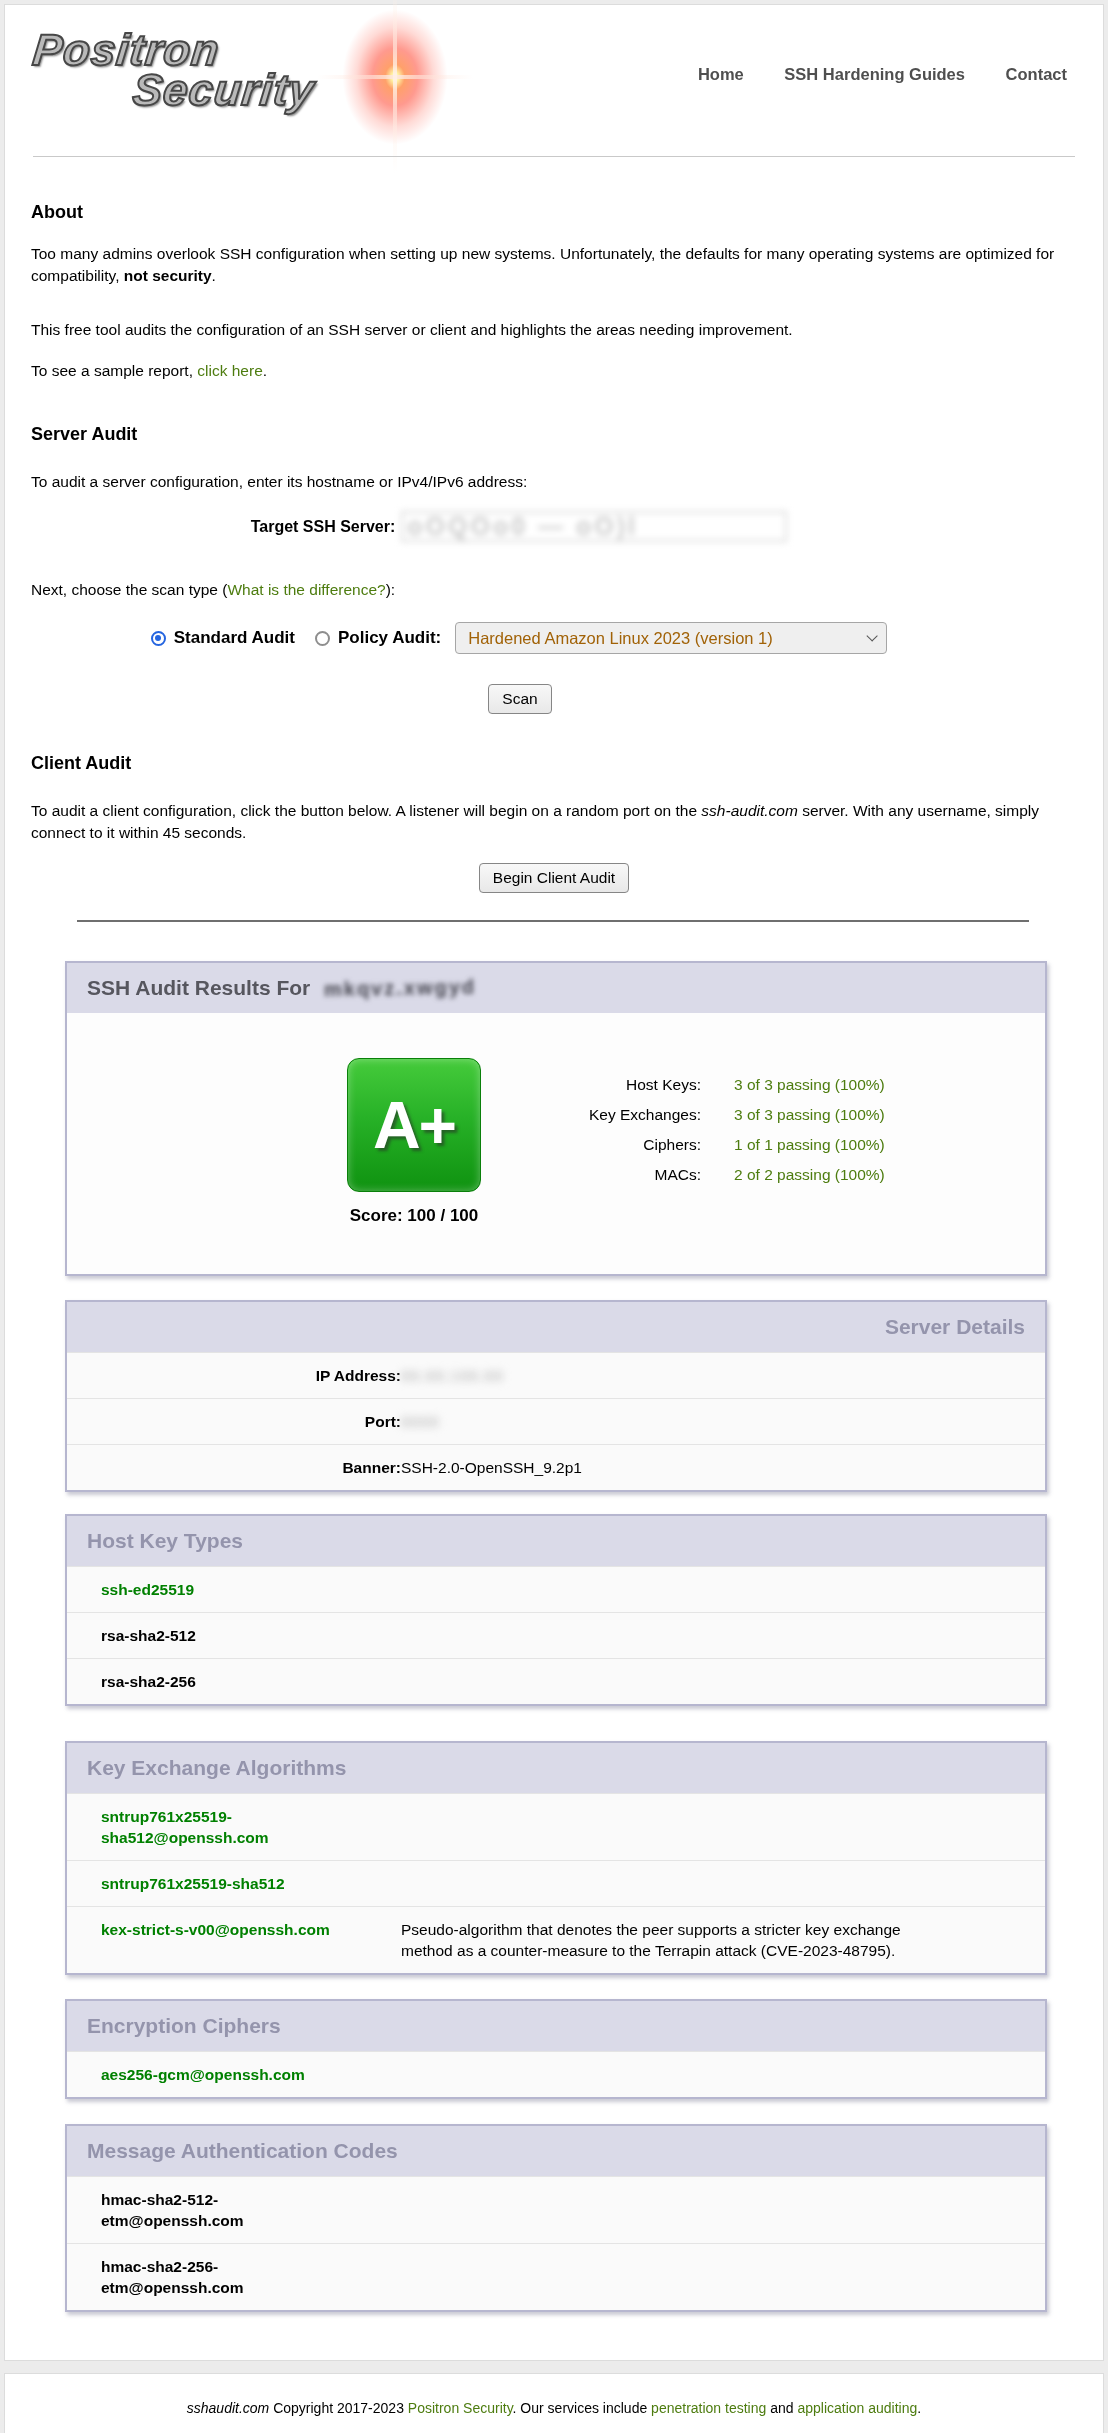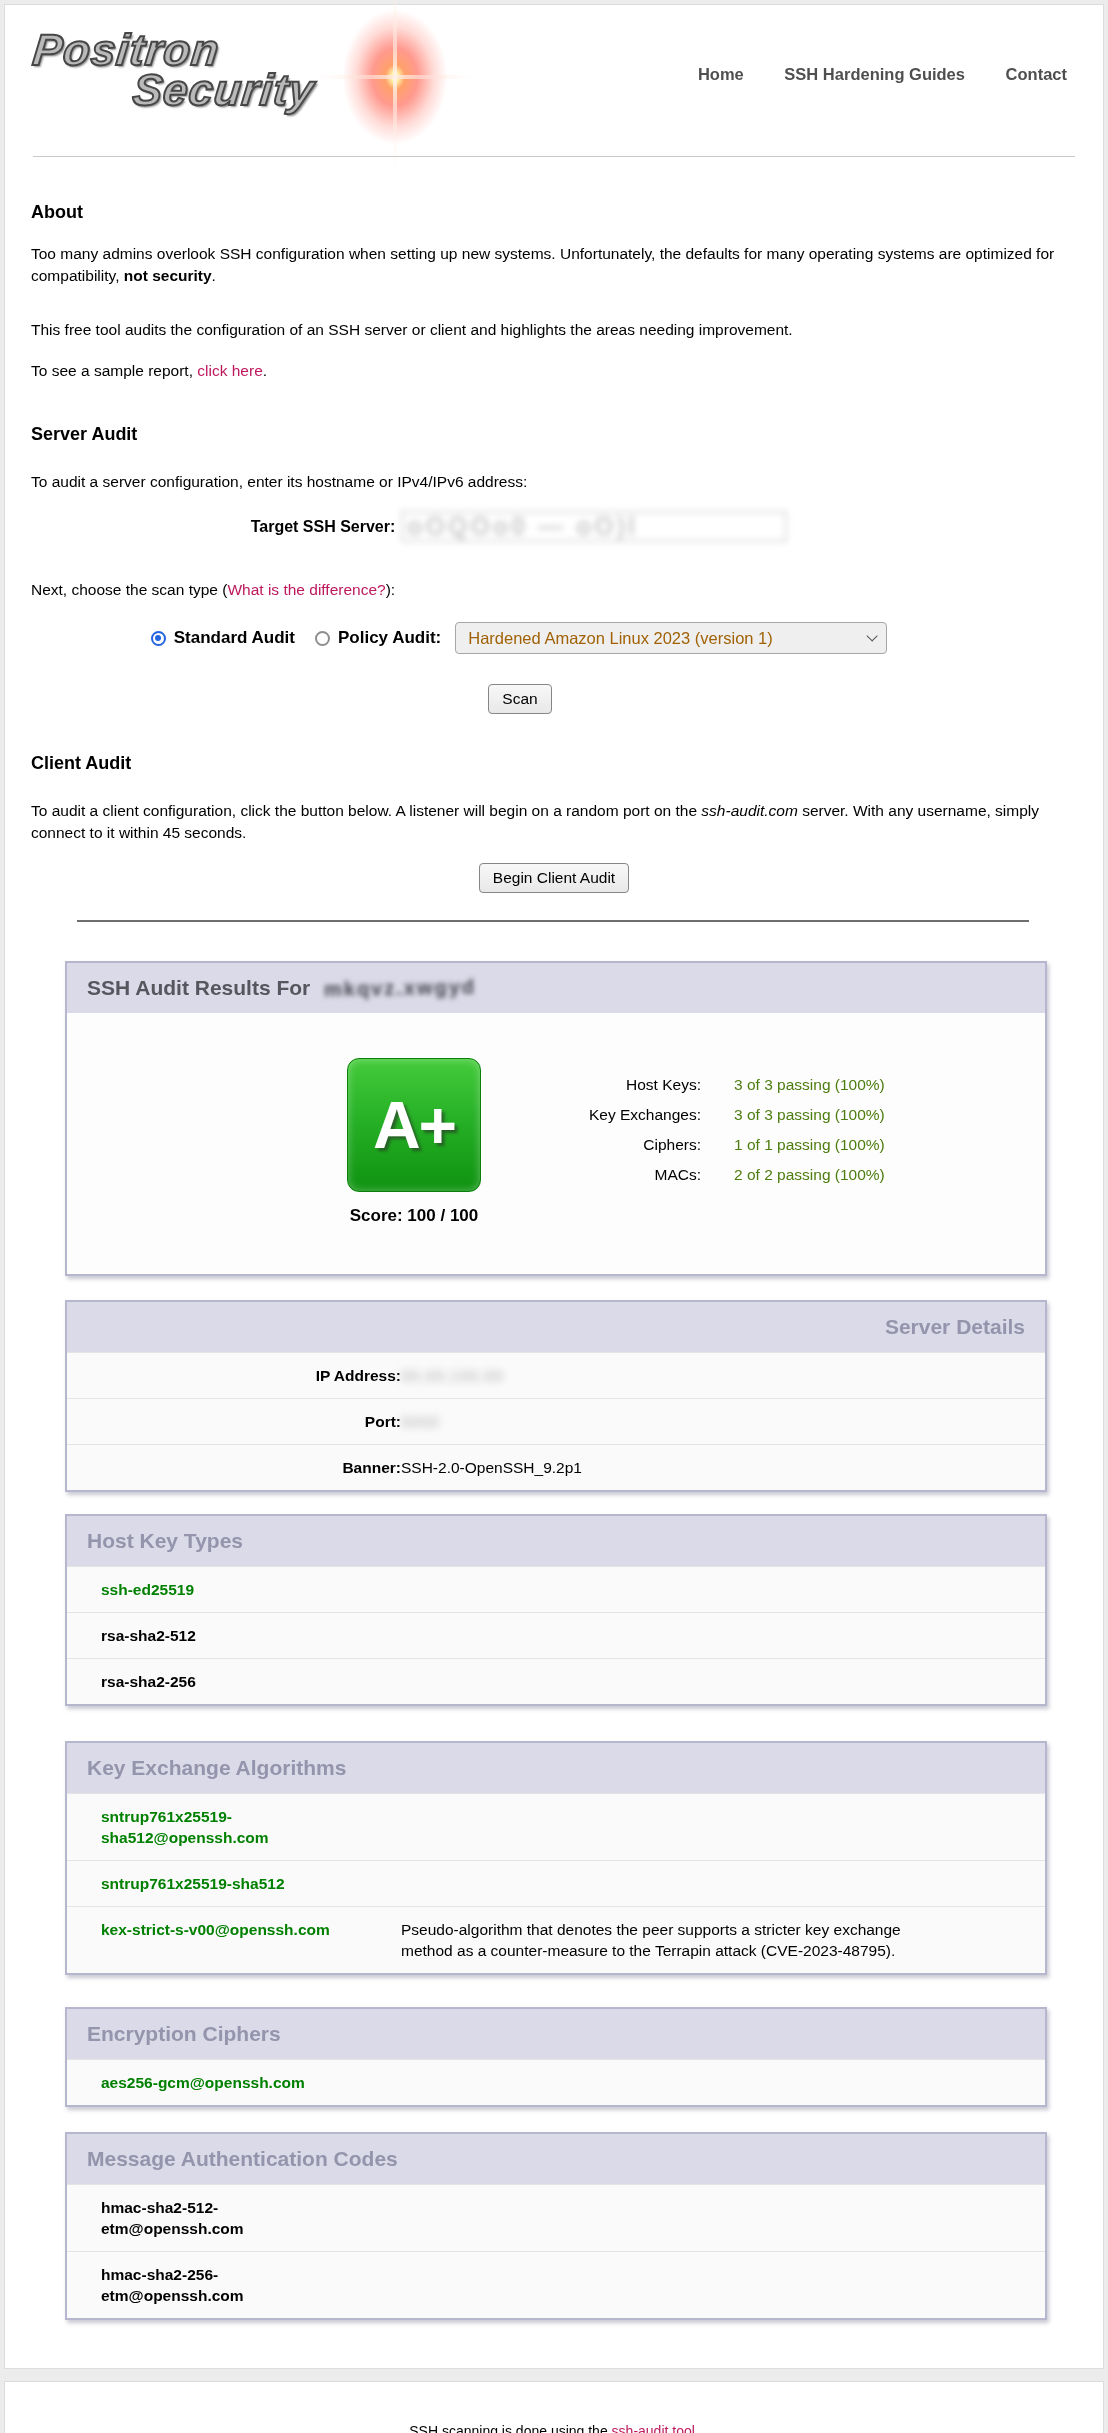--- a/index.html
+++ b/index.html
@@ -47,21 +47,21 @@
   #about-p3  { margin-top:19px; }
   #server-h  { margin-top:43px; }
   #server-p  { margin-top:28px; }
   .target-row{ margin-top:18px; }
   #next-p    { margin-top:37px; }
   .radio-row { margin-top:21px; }
   .scan-row  { margin-top:30px; }
   #client-h  { margin-top:40px; }
   #client-p  { margin-top:28px; }
   .bca-row   { margin-top:19px; }
-  a.textlink { color:#be185d; text-decoration:none; cursor:pointer; }
+  a.textlink { color:#4d7c0f; text-decoration:none; cursor:pointer; }
   .bold { font-weight:bold; }
   .ital { font-style:italic; }
 
   .target-row { display:flex; align-items:center; justify-content:center; transform:translateX(-35px); }
   .target-label { font-weight:bold; font-size:16px; margin-right:6px; }
   .input-redacted { width:386px; height:31px; border:2px solid #d8d8d8; background:#fff;
     filter:blur(3px); color:#c8c8c8; font-size:25px; font-weight:bold; letter-spacing:3px;
     line-height:26px; overflow:hidden; padding-left:4px; cursor:text; }
 
   .radio-row { display:flex; align-items:center; justify-content:center; transform:translateX(-35px); font-size:17px; }
@@ -87,21 +87,21 @@
   .panel { margin:0 30px 0 34px; border:2px solid #b6b6cf; background:#fafafa;
     box-shadow:2px 3px 4px rgba(100,100,130,0.35); }
   .panel-header { background:#dadae8; padding:13px 20px; font-size:21px; line-height:24px; font-weight:bold; color:#9494ac; }
   .panel-header.results-header { color:#56565e; }
   .scribble { display:inline-block; filter:blur(2.5px); color:#42424c; transform:rotate(-1deg);
     letter-spacing:2px; font-size:20px; margin-left:8px; }
   #panel-results { margin-top:39px; }
   #panel-server  { margin-top:24px;text-align:right; }
   #panel-hostkeys{ margin-top:22px; }
   #panel-kex     { margin-top:35px; }
-  #panel-ciphers { margin-top:32px; }
+  #panel-ciphers { margin-top:24px; }
   #panel-macs    { margin-top:25px; margin-bottom:48px; }
 
   .results-content { background:#fdfdfd; padding:45px 0 48px 280px; display:flex; }
   .grade-badge { width:134px; height:134px; border-radius:12px;
     background:linear-gradient(180deg,#45cb3b 0%,#27b127 45%,#0f9210 100%);
     border:1px solid #0a800a; box-shadow:inset 0 0 8px rgba(255,255,255,0.35);
     display:flex; align-items:center; justify-content:center; }
   .grade-text { color:#fff; font-size:66px; font-weight:bold; letter-spacing:-2px;
     text-shadow:3px 3px 3px rgba(40,40,40,0.55); }
   .score { text-align:center; font-weight:bold; font-size:17px; margin-top:14px; }
@@ -278,14 +278,15 @@
       <div class="algo-row">
         <span class="algo-name">hmac-sha2-256-
 etm@openssh.com</span>
       </div>
     </div>
 
   </div>
 </div>
 
 <div class="footer">
+  <div class="line1"><span class="ital">sshaudit.com</span><span> Copyright 2017-2023 </span><a class="textlink">Positron Security</a><span>. Our services include </span><a class="textlink">penetration testing</a><span> and </span><a class="textlink">application auditing</a><span>.</span></div>
   <div class="line2"><span>SSH scanning is done using the </span><a class="textlink">ssh-audit tool</a><span>.</span></div>
 </div>
 
 </body></html>

